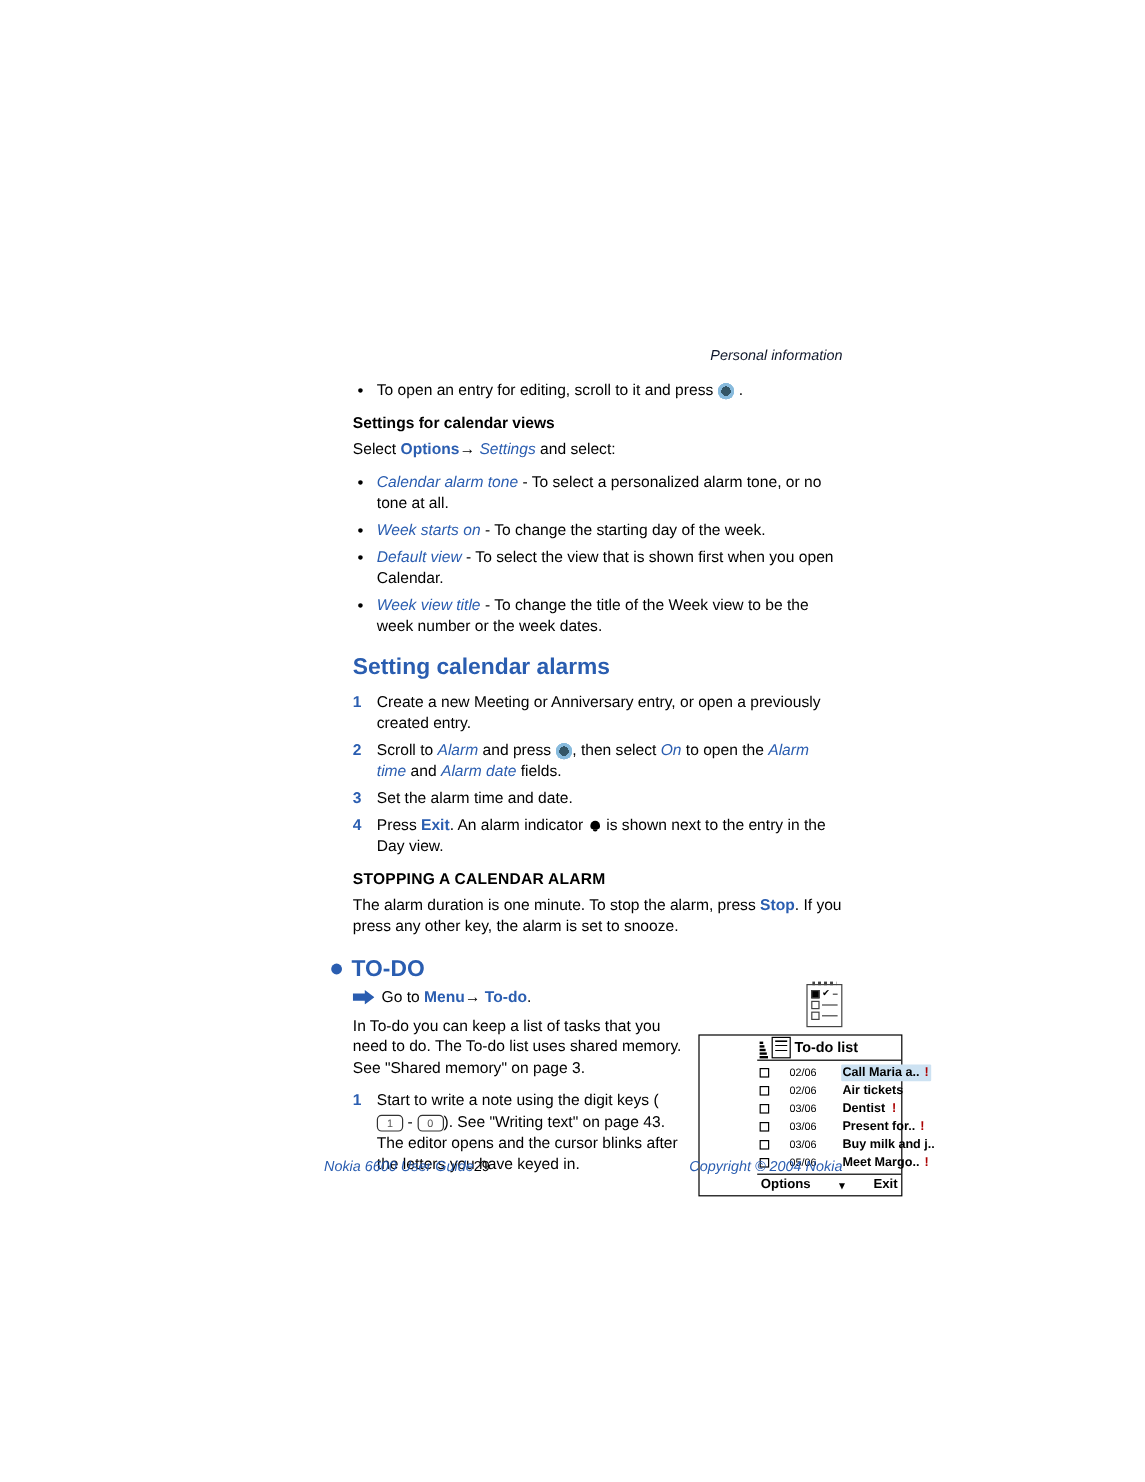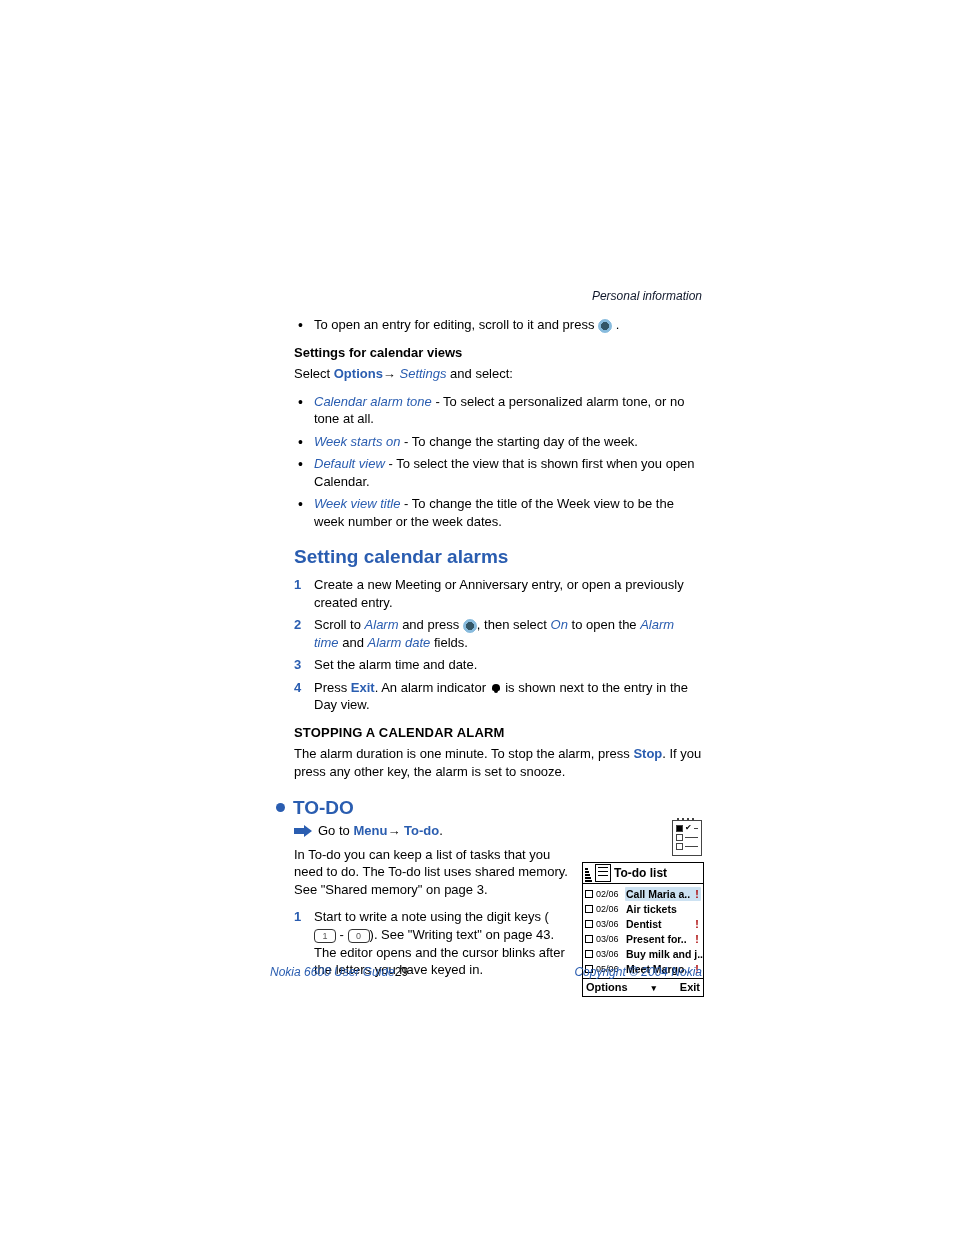--- a/index.html
+++ b/index.html
@@ -164,20 +164,21 @@
     font-size: 7px;
   }
   .screenshot-icon .row .chk { width:7px;height:7px;border:1px solid #444;box-sizing:border-box; }
   .screenshot-icon .row .line { flex:1;height:1px;background:#444; }
   .phone-screen {
     width: 120px;
     border: 1px solid #000;
     background: #fff;
     font-family: "Tahoma", "Arial", sans-serif;
     font-size: 11px;
+    padding-left: 48px;
   }
   .phone-titlebar {
     display: flex;
     align-items: center;
     border-bottom: 1px solid #000;
     padding: 1px 2px;
     gap: 3px;
   }
   .phone-titlebar .sig {
     width: 7px;
@@ -201,21 +202,21 @@
     font-size: 12px;
   }
   .phone-list {
     padding: 2px 0;
   }
   .phone-row {
     display: flex;
     align-items: center;
     padding: 1px 2px;
     border-bottom: 0px;
-    gap: 3px;
+    gap: 17px;
     font-size: 10.5px;
     height: 15px;
     box-sizing: border-box;
   }
   .phone-row .chk {
     width: 8px;
     height: 8px;
     border: 1px solid #000;
     flex-shrink: 0;
     box-sizing: border-box;

